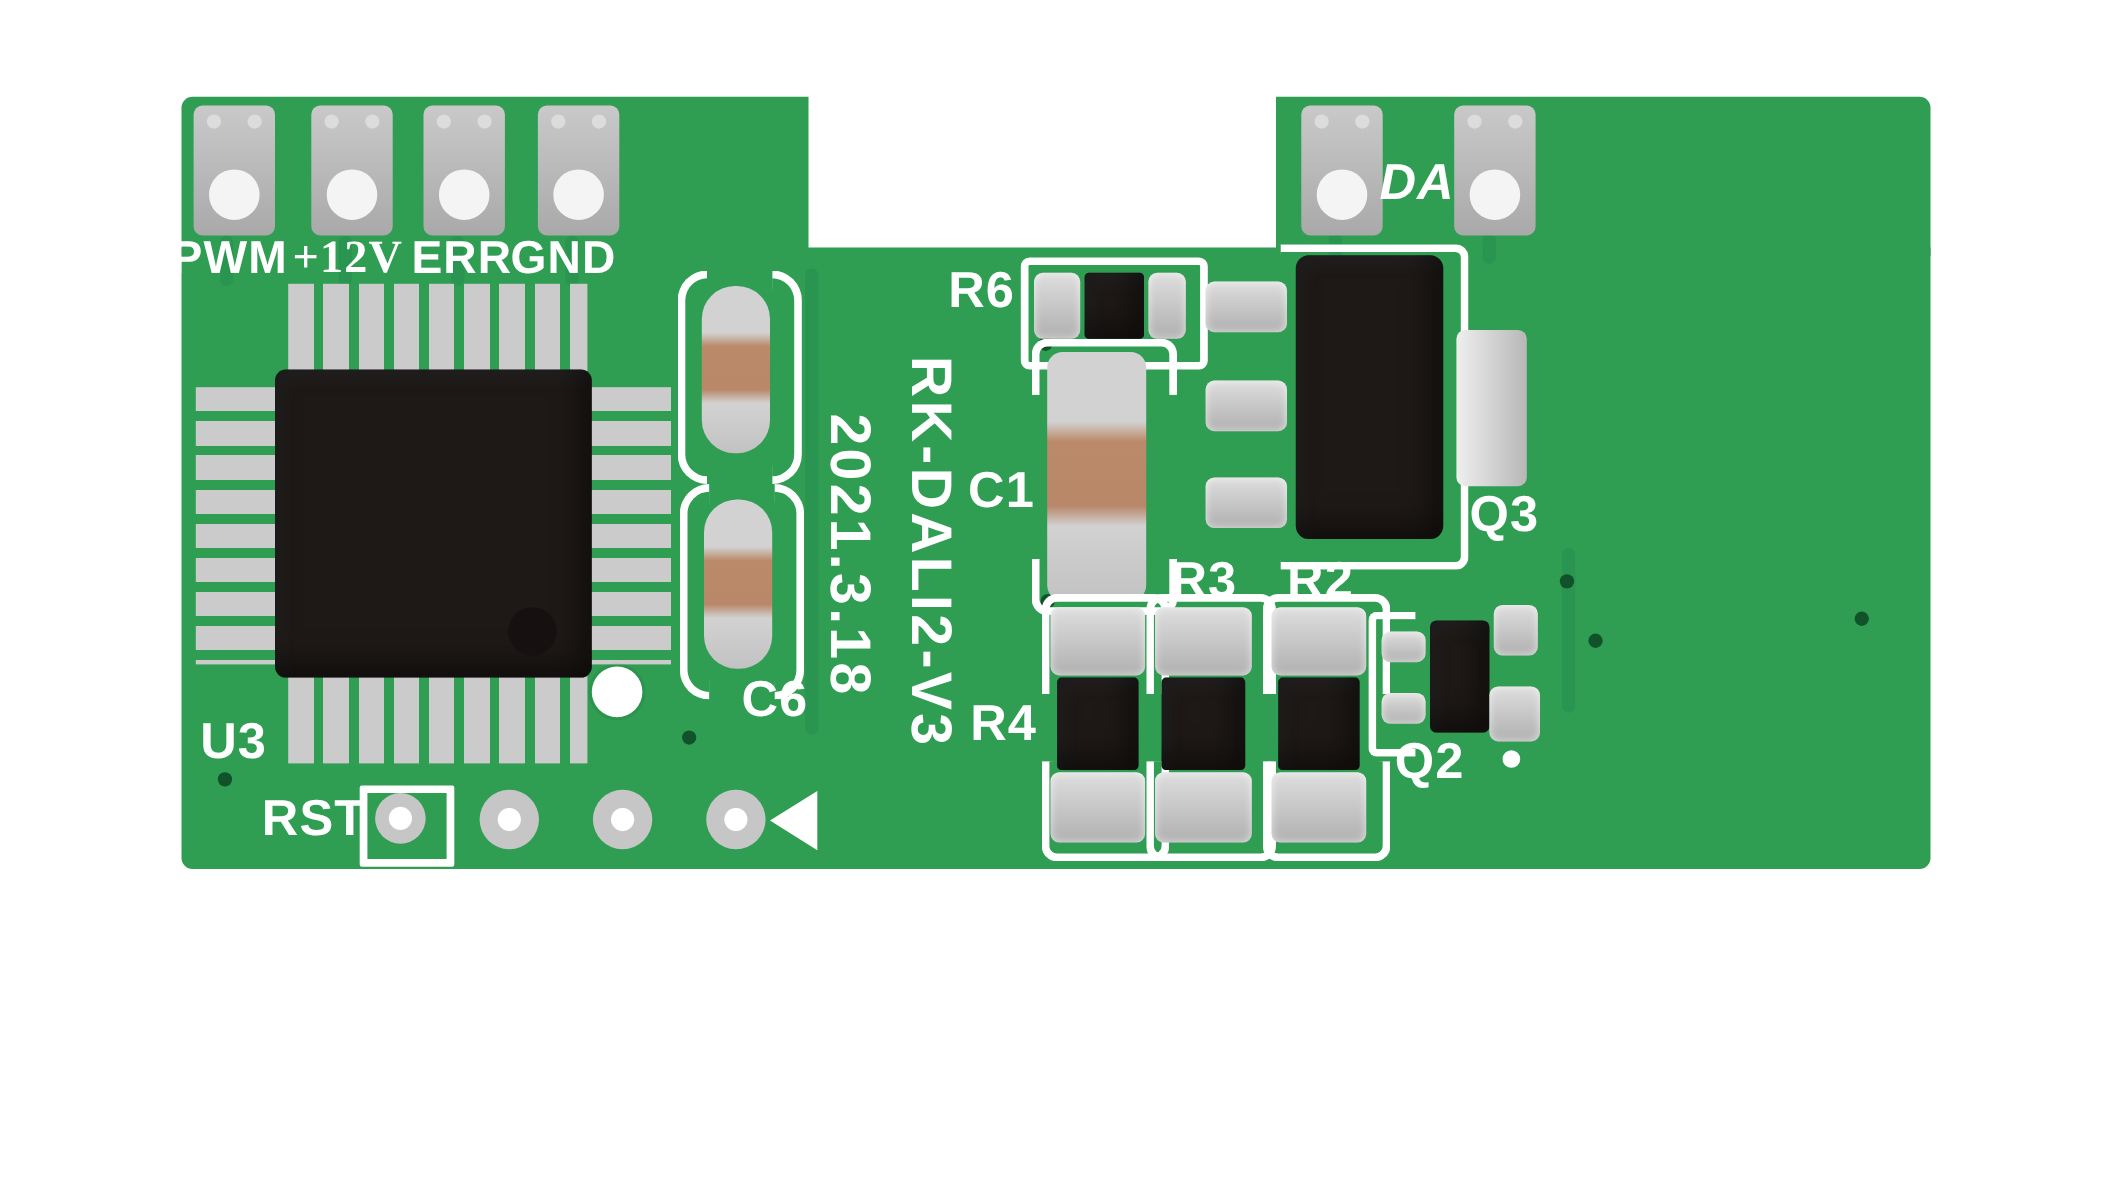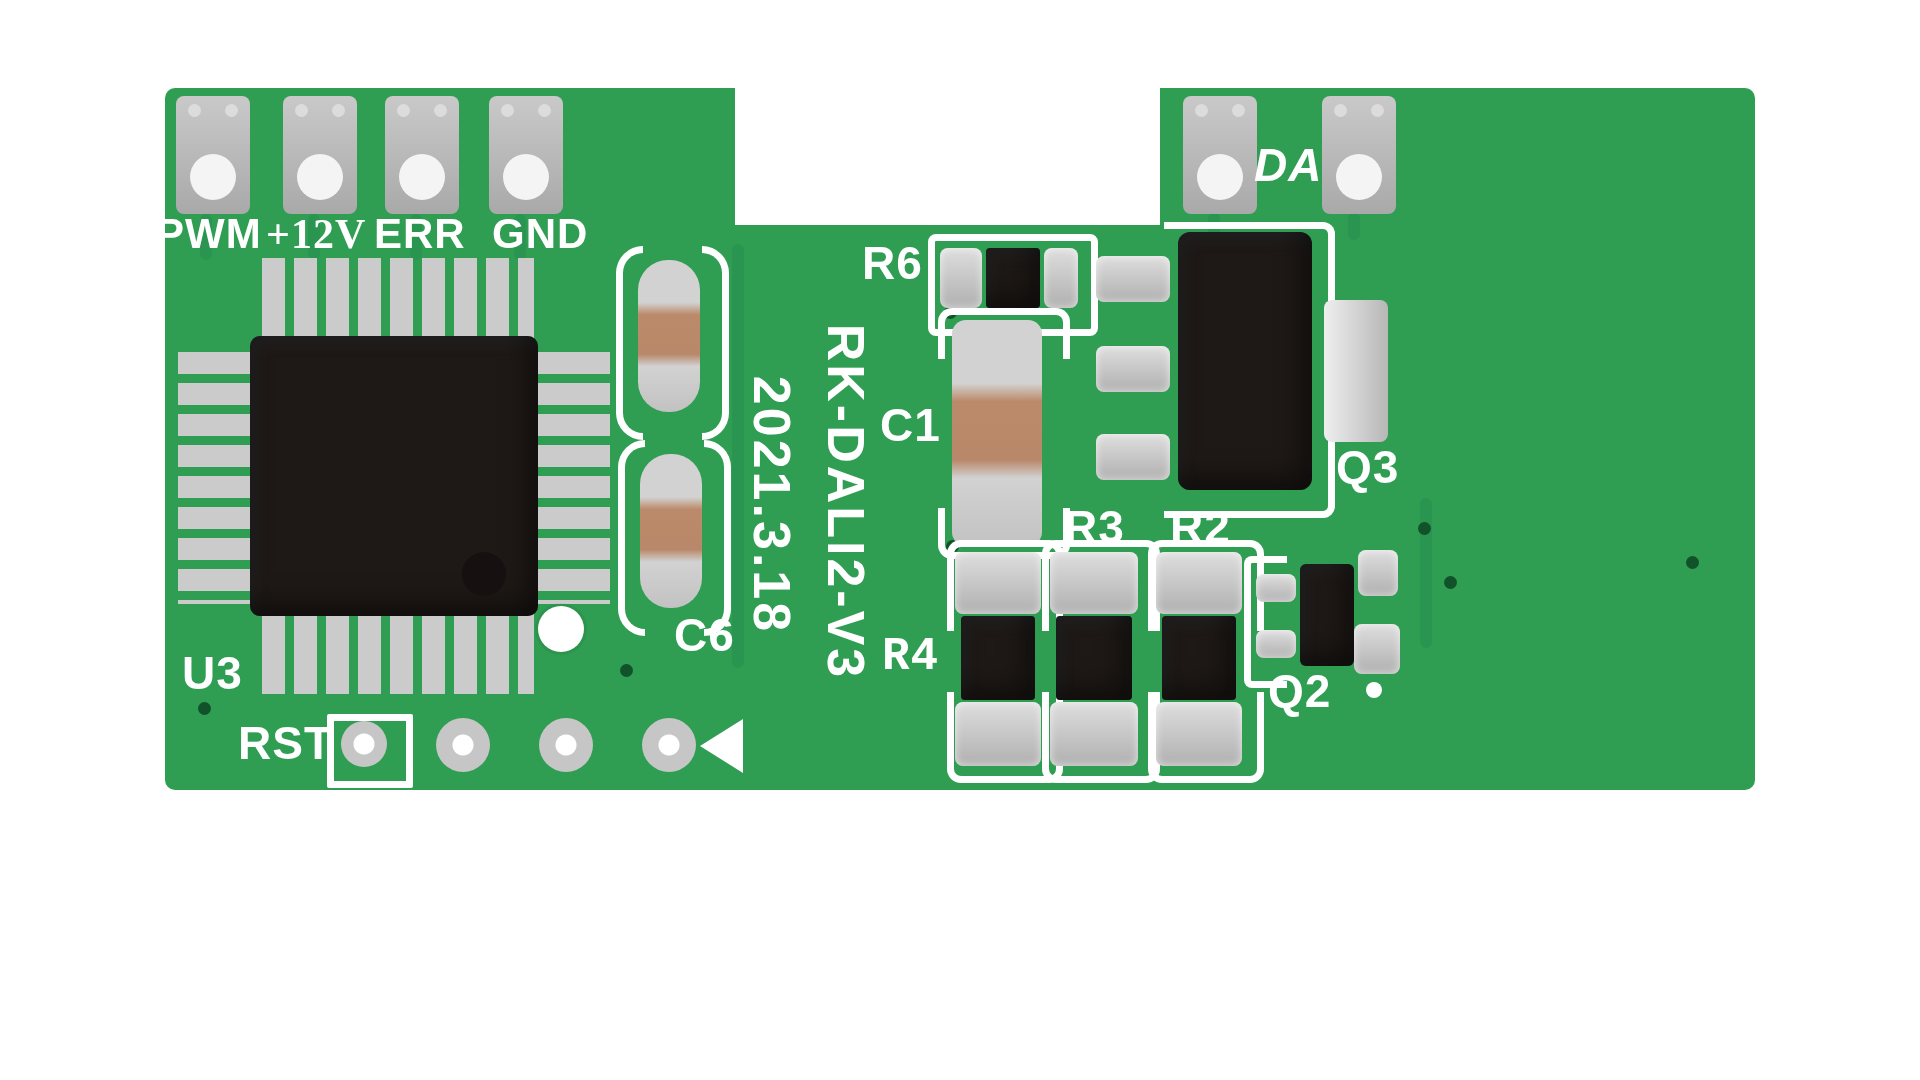--- a/index.html
+++ b/index.html
@@ -80,21 +80,21 @@
   </div>
   <div class="conn" style="left:489px;top:96px;">
     <div class="conn-dot" style="left:12px;"></div>
     <div class="conn-dot" style="right:12px;"></div>
     <div class="conn-hole"></div>
   </div>
 
   <div class="lbl small" style="left:156px;top:213px;">PWM</div>
   <div class="lbl small" style="left:266px;top:213px;font-family:Liberation Serif, serif;">+12V</div>
   <div class="lbl small" style="left:374px;top:213px;">ERR</div>
-  <div class="lbl small" style="left:492px;top:213px;">GND</div>
+  <div class="lbl small" style="left:464px;top:213px;">GND</div>
 
   <div class="conn" style="left:1183px;top:96px;">
     <div class="conn-dot" style="left:12px;"></div>
     <div class="conn-dot" style="right:12px;"></div>
     <div class="conn-hole"></div>
   </div>
   <div class="conn" style="left:1322px;top:96px;">
     <div class="conn-dot" style="left:12px;"></div>
     <div class="conn-dot" style="right:12px;"></div>
     <div class="conn-hole"></div>
@@ -125,21 +125,21 @@
 
   <div class="outline" style="left:928px;top:234px;width:156px;height:88px;"></div>
   <div class="pad" style="left:940px;top:248px;width:42px;height:60px;"></div>
   <div class="chip" style="left:986px;top:248px;width:54px;height:60px;border-radius:4px;"></div>
   <div class="pad" style="left:1044px;top:248px;width:34px;height:60px;"></div>
   <div class="lbl" style="left:862px;top:240px;">R6</div>
 
   <div class="brk t" style="left:938px;top:308px;width:118px;height:44px;"></div>
   <div class="brk b" style="left:938px;top:508px;width:118px;height:44px;"></div>
   <div class="melf" style="left:952px;top:320px;width:90px;height:226px;border-radius:14px;"></div>
-  <div class="lbl" style="left:880px;top:402px;">C1</div>
+  <div class="lbl" style="left:880px;top:422px;">C1</div>
 
   <div class="pad" style="left:1096px;top:256px;width:74px;height:46px;"></div>
   <div class="pad" style="left:1096px;top:346px;width:74px;height:46px;"></div>
   <div class="pad" style="left:1096px;top:434px;width:74px;height:46px;"></div>
   <div class="outline" style="left:1164px;top:222px;width:164px;height:282px;border-left:none;border-radius:0 12px 12px 0;"></div>
   <div class="chip" style="left:1178px;top:232px;width:134px;height:258px;border-radius:12px;"></div>
   <div class="silver" style="left:1324px;top:300px;width:64px;height:142px;"></div>
   <div class="lbl" style="left:1336px;top:444px;">Q3</div>
 
   <div class="lbl" style="left:1064px;top:504px;">R3</div>
@@ -156,21 +156,21 @@
   <div class="pad" style="left:1050px;top:552px;width:88px;height:62px;"></div>
   <div class="chip" style="left:1056px;top:616px;width:76px;height:84px;border-radius:4px;"></div>
   <div class="pad" style="left:1050px;top:702px;width:88px;height:64px;"></div>
 
   <div class="brk t" style="left:1148px;top:540px;width:102px;height:84px;"></div>
   <div class="brk b" style="left:1148px;top:692px;width:102px;height:84px;"></div>
   <div class="pad" style="left:1156px;top:552px;width:86px;height:62px;"></div>
   <div class="chip" style="left:1162px;top:616px;width:74px;height:84px;border-radius:4px;"></div>
   <div class="pad" style="left:1156px;top:702px;width:86px;height:64px;"></div>
 
-  <div class="lbl" style="left:882px;top:634px;font-family:Liberation Mono, monospace;">R4</div>
+  <div class="lbl" style="left:882px;top:634px;">R4</div>
 
   <div class="brk l" style="left:1244px;top:556px;width:36px;height:118px;border-radius:8px 0 0 8px;"></div>
   <div class="pad" style="left:1256px;top:574px;width:40px;height:28px;"></div>
   <div class="pad" style="left:1256px;top:630px;width:40px;height:28px;"></div>
   <div class="chip" style="left:1300px;top:564px;width:54px;height:102px;border-radius:6px;"></div>
   <div class="pad" style="left:1358px;top:550px;width:40px;height:46px;"></div>
   <div class="pad" style="left:1354px;top:624px;width:46px;height:50px;"></div>
   <div class="holepad" style="left:1366px;top:682px;width:16px;height:16px;background:#ffffff;"></div>
   <div class="lbl" style="left:1268px;top:668px;">Q2</div>
 

